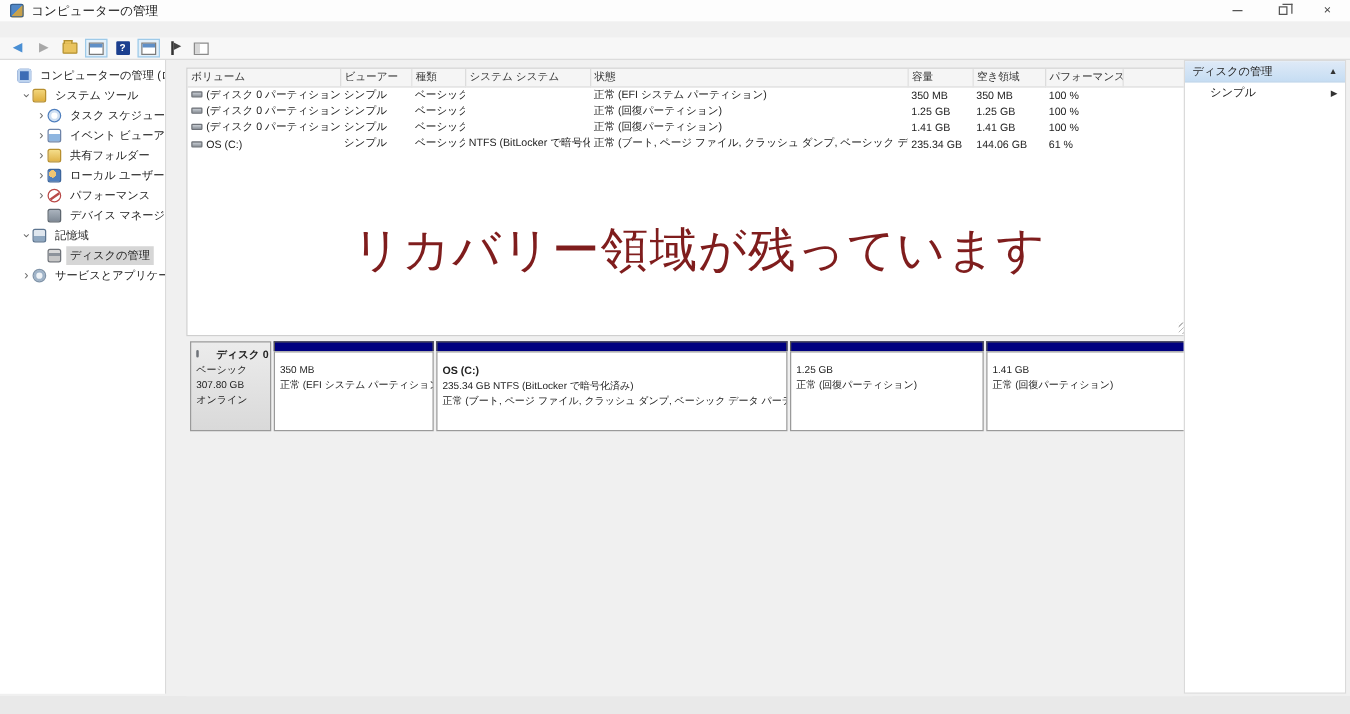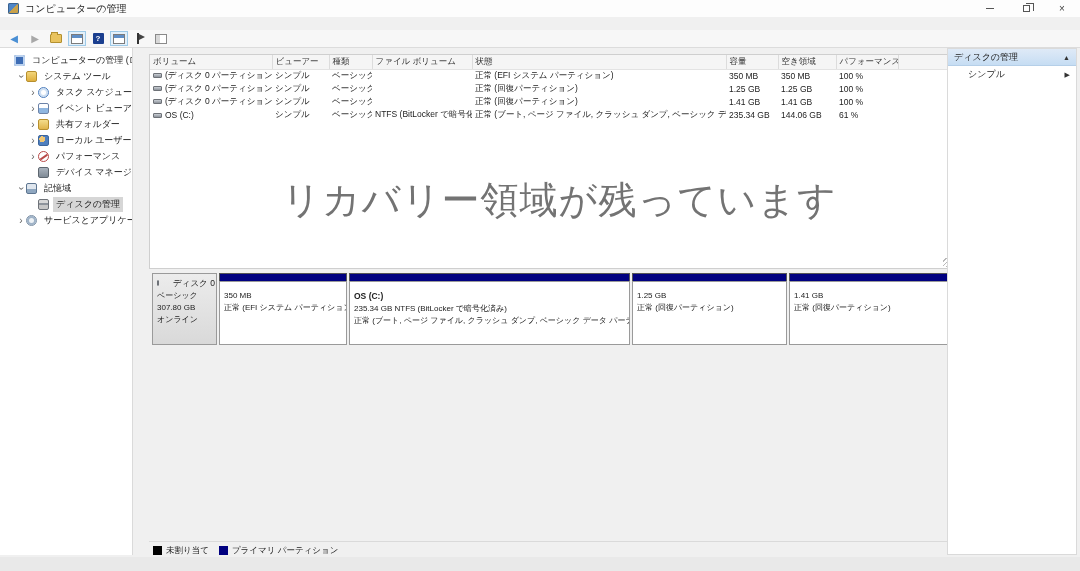--- a/index.html
+++ b/index.html
@@ -79,21 +79,21 @@
   table.vol td { font-size:8.5px; color:#222; height:13px; padding:0 3px; white-space:nowrap; overflow:hidden; }
   .vol-ico { display:inline-block; width:9px; height:5px; background:linear-gradient(#c9ced4,#8d939b);
     border:1px solid #6e7278; border-radius:1px; margin-right:3px; vertical-align:middle; }
   .sizer { position:absolute; right:1px; bottom:1px; width:9px; height:9px;
     background:repeating-linear-gradient(135deg,transparent 0 2px,#b9b9b9 2px 3px); }
 
   
   .disk-row { position:absolute; left:3px; top:221px; width:799px; height:72px; display:flex; }
   .disk-label { width:65px; height:100%; background:linear-gradient(#ececec,#d9d9d9);
     border:1px solid #9a9a9a; padding:3px 4px; font-size:8px; color:#222; line-height:1.5; }
-  .disk-label .dname { font-weight:normal; font-size:8.5px; white-space:nowrap; display:flex; align-items:center; gap:14px; }
+  .disk-label .dname { font-weight:bold; font-size:8.5px; white-space:nowrap; display:flex; align-items:center; gap:14px; }
   .disk-mini { display:inline-block; width:10px; height:6px; background:linear-gradient(#cfd4da,#8d939b);
     border:1px solid #6e7278; border-radius:1px; }
   .partitions { display:flex; gap:2px; margin-left:2px; }
   .partition { height:100%; display:flex; flex-direction:column; }
   .pbar { height:8px; border:1px solid #555; border-bottom:none; }
   .pbody { flex:1; background:#fff; border:1px solid #9a9a9a; padding:8px 4px 2px 4px; font-size:8px;
     color:#222; line-height:1.5; overflow:hidden; white-space:nowrap; }
   .pbody .ptitle { font-weight:bold; font-size:8.5px; }
 
   
@@ -241,21 +241,21 @@
             <col style="width: 52px;">
             <col style="width: 58px;">
             <col style="width: 62px;">
             <col>
           </colgroup>
         <thead>
             <tr id="vol-head">
               <th>ボリューム</th>
               <th>ビューアー</th>
               <th>種類</th>
-              <th>ファイル ボリューム</th>
+              <th>システム システム</th>
               <th>状態</th>
               <th>容量</th>
               <th>空き領域</th>
               <th>パフォーマンス</th>
               <th></th>
             </tr>
           </thead>
         <tbody id="vol-body">
             <tr>
               <td><span class="vol-ico"></span>(ディスク 0 パーティション 1)</td>
@@ -342,32 +342,22 @@
           <div class="partition" style="width: 161px;">
             <div class="pbar" style="background: rgb(0, 0, 128);"></div>
             <div class="pbody">
               <div>1.41 GB</div>
               <div>正常 (回復パーティション)</div>
             </div>
           </div>
         </div>
     </div>
 
-    <div class="overlay-text" style="color: #737373;">リカバリー領域が残っています</div>
-
-    <div class="legend" id="legend">
-        <span class="legend-item">
-          <span class="legend-swatch" style="background: rgb(0, 0, 0);"></span>
-          <span>未割り当て</span>
-        </span>
-        <span class="legend-item">
-          <span class="legend-swatch" style="background: rgb(0, 0, 128);"></span>
-          <span>プライマリ パーティション</span>
-        </span>
-      </div>
+    <div class="overlay-text" style="color: #7f1d1d;">リカバリー領域が残っています</div>
+
   </div>
 
   <div class="actions">
     <div class="actions-group">
       <span>ディスクの管理</span>
       <span class="caret">▲</span>
     </div>
     <div class="actions-more">
       <span>シンプル</span>
       <span class="caret">▶</span>

